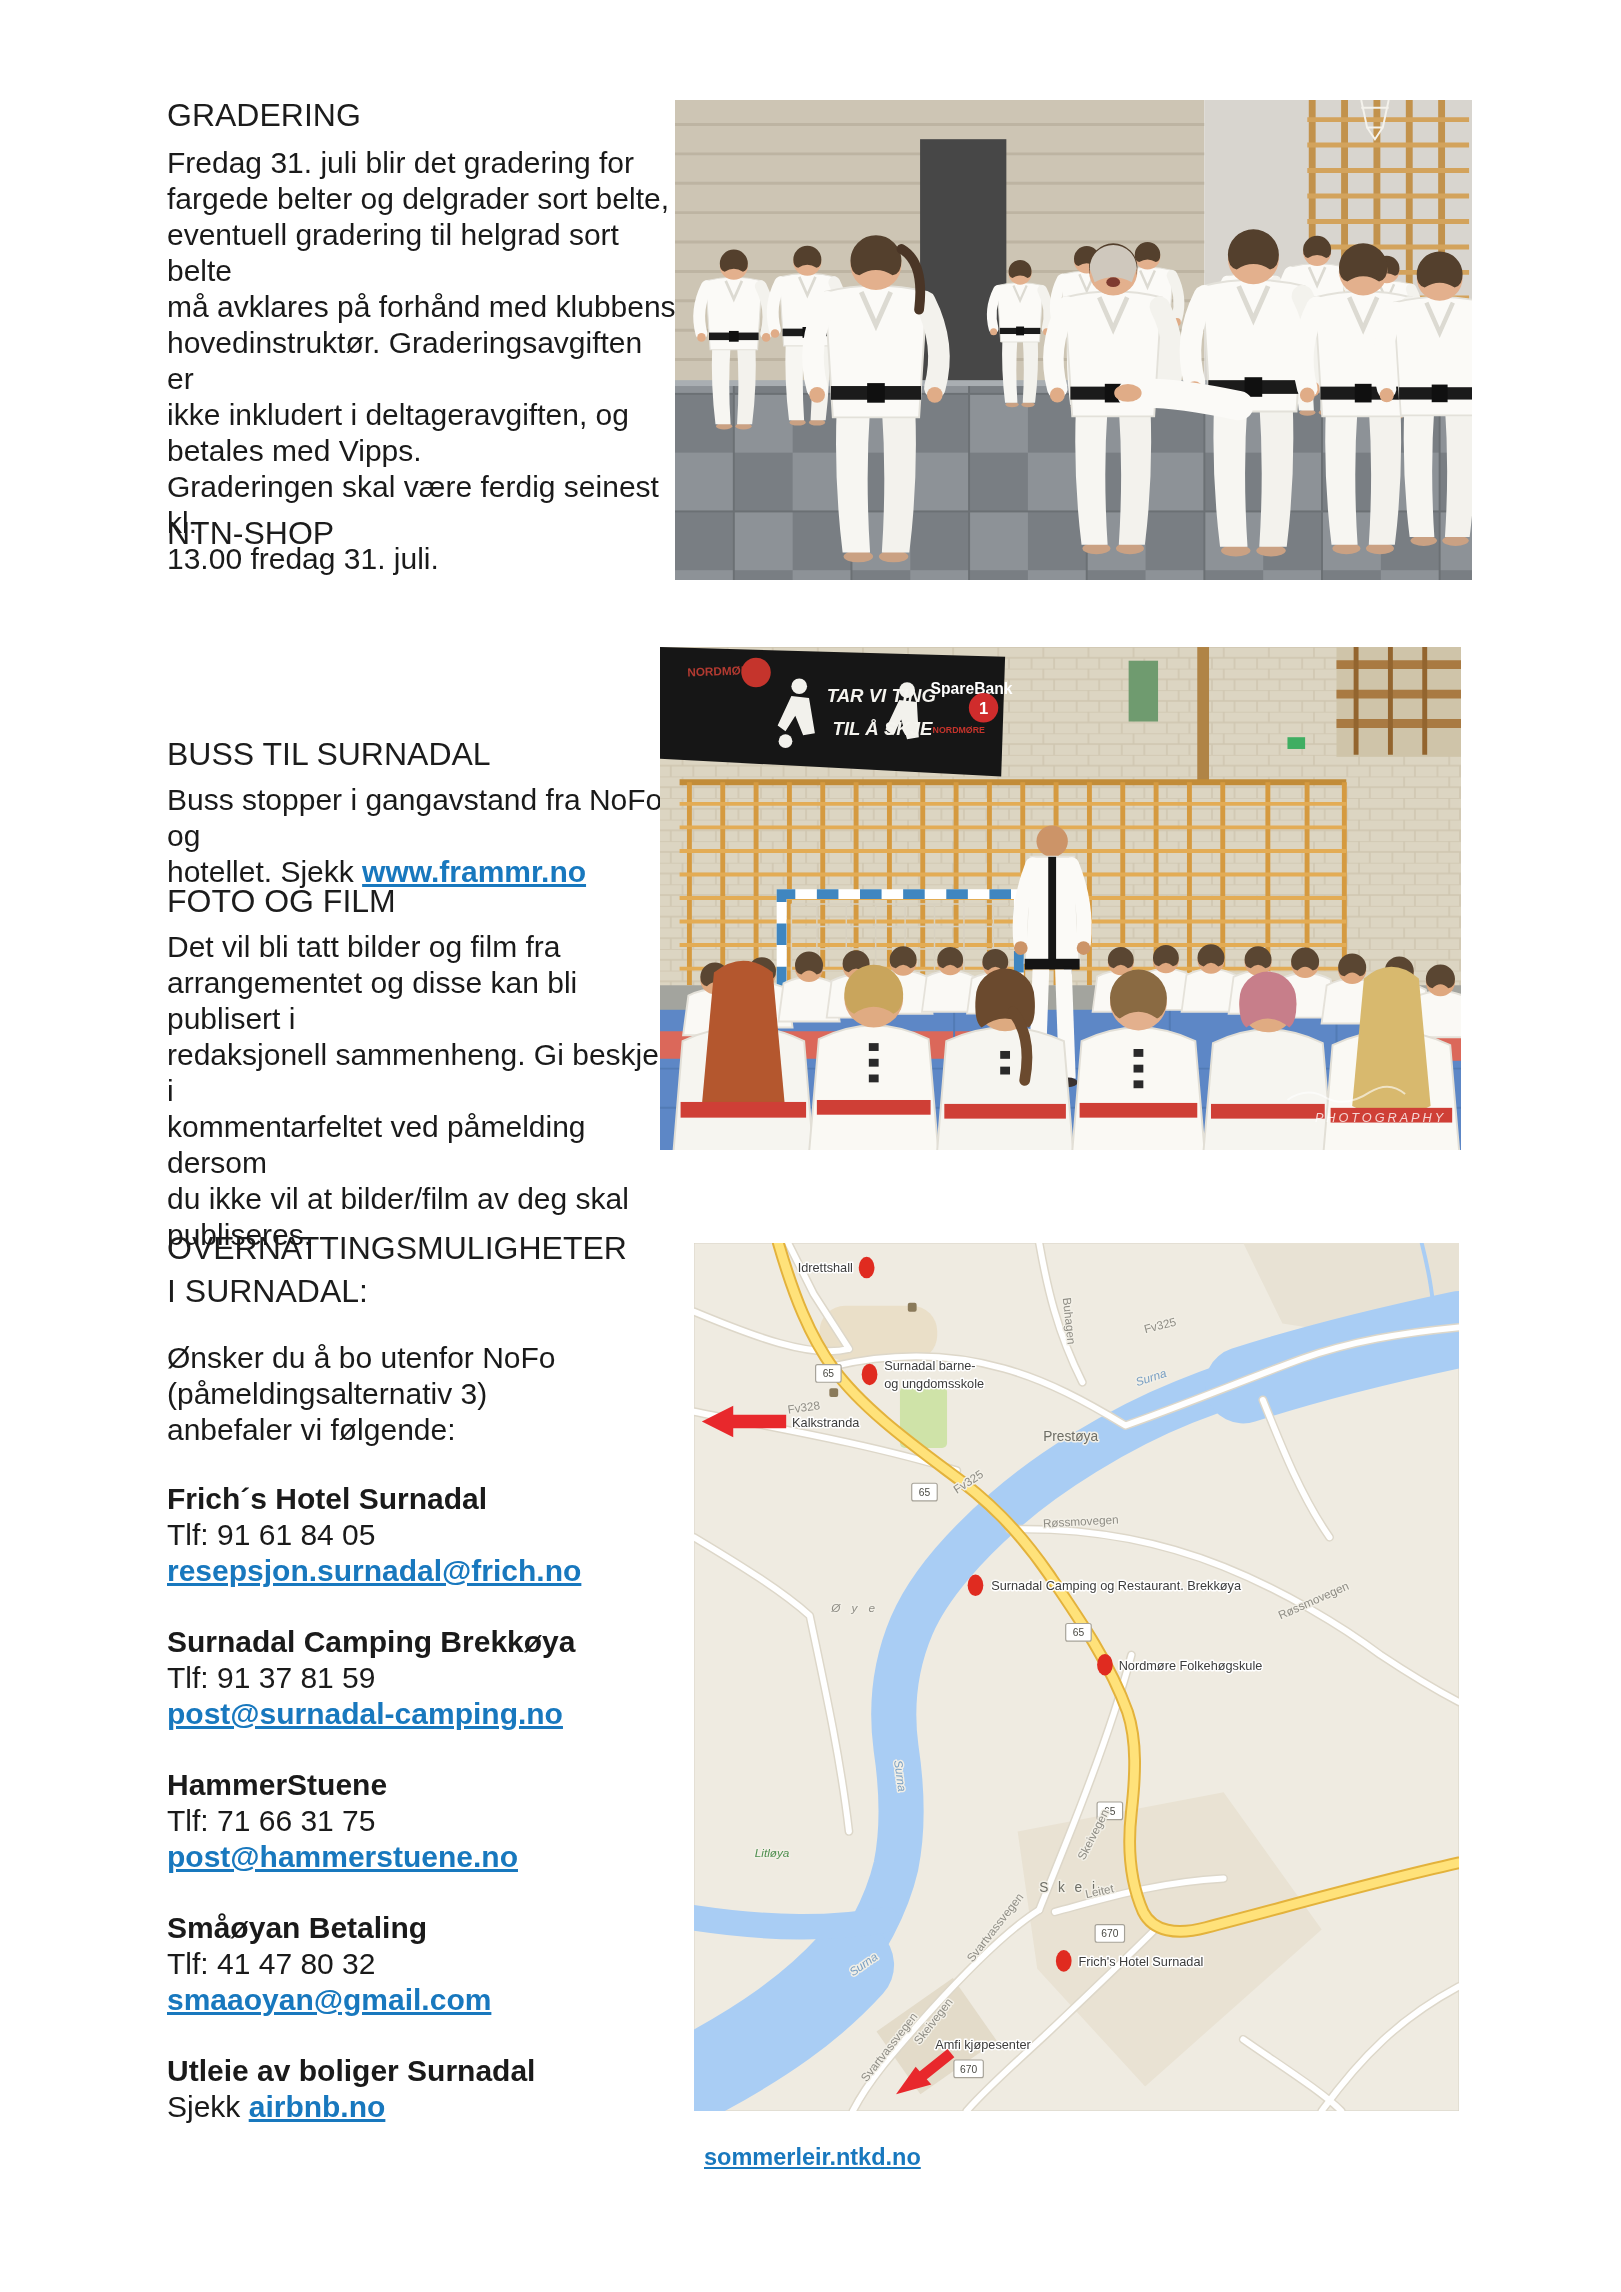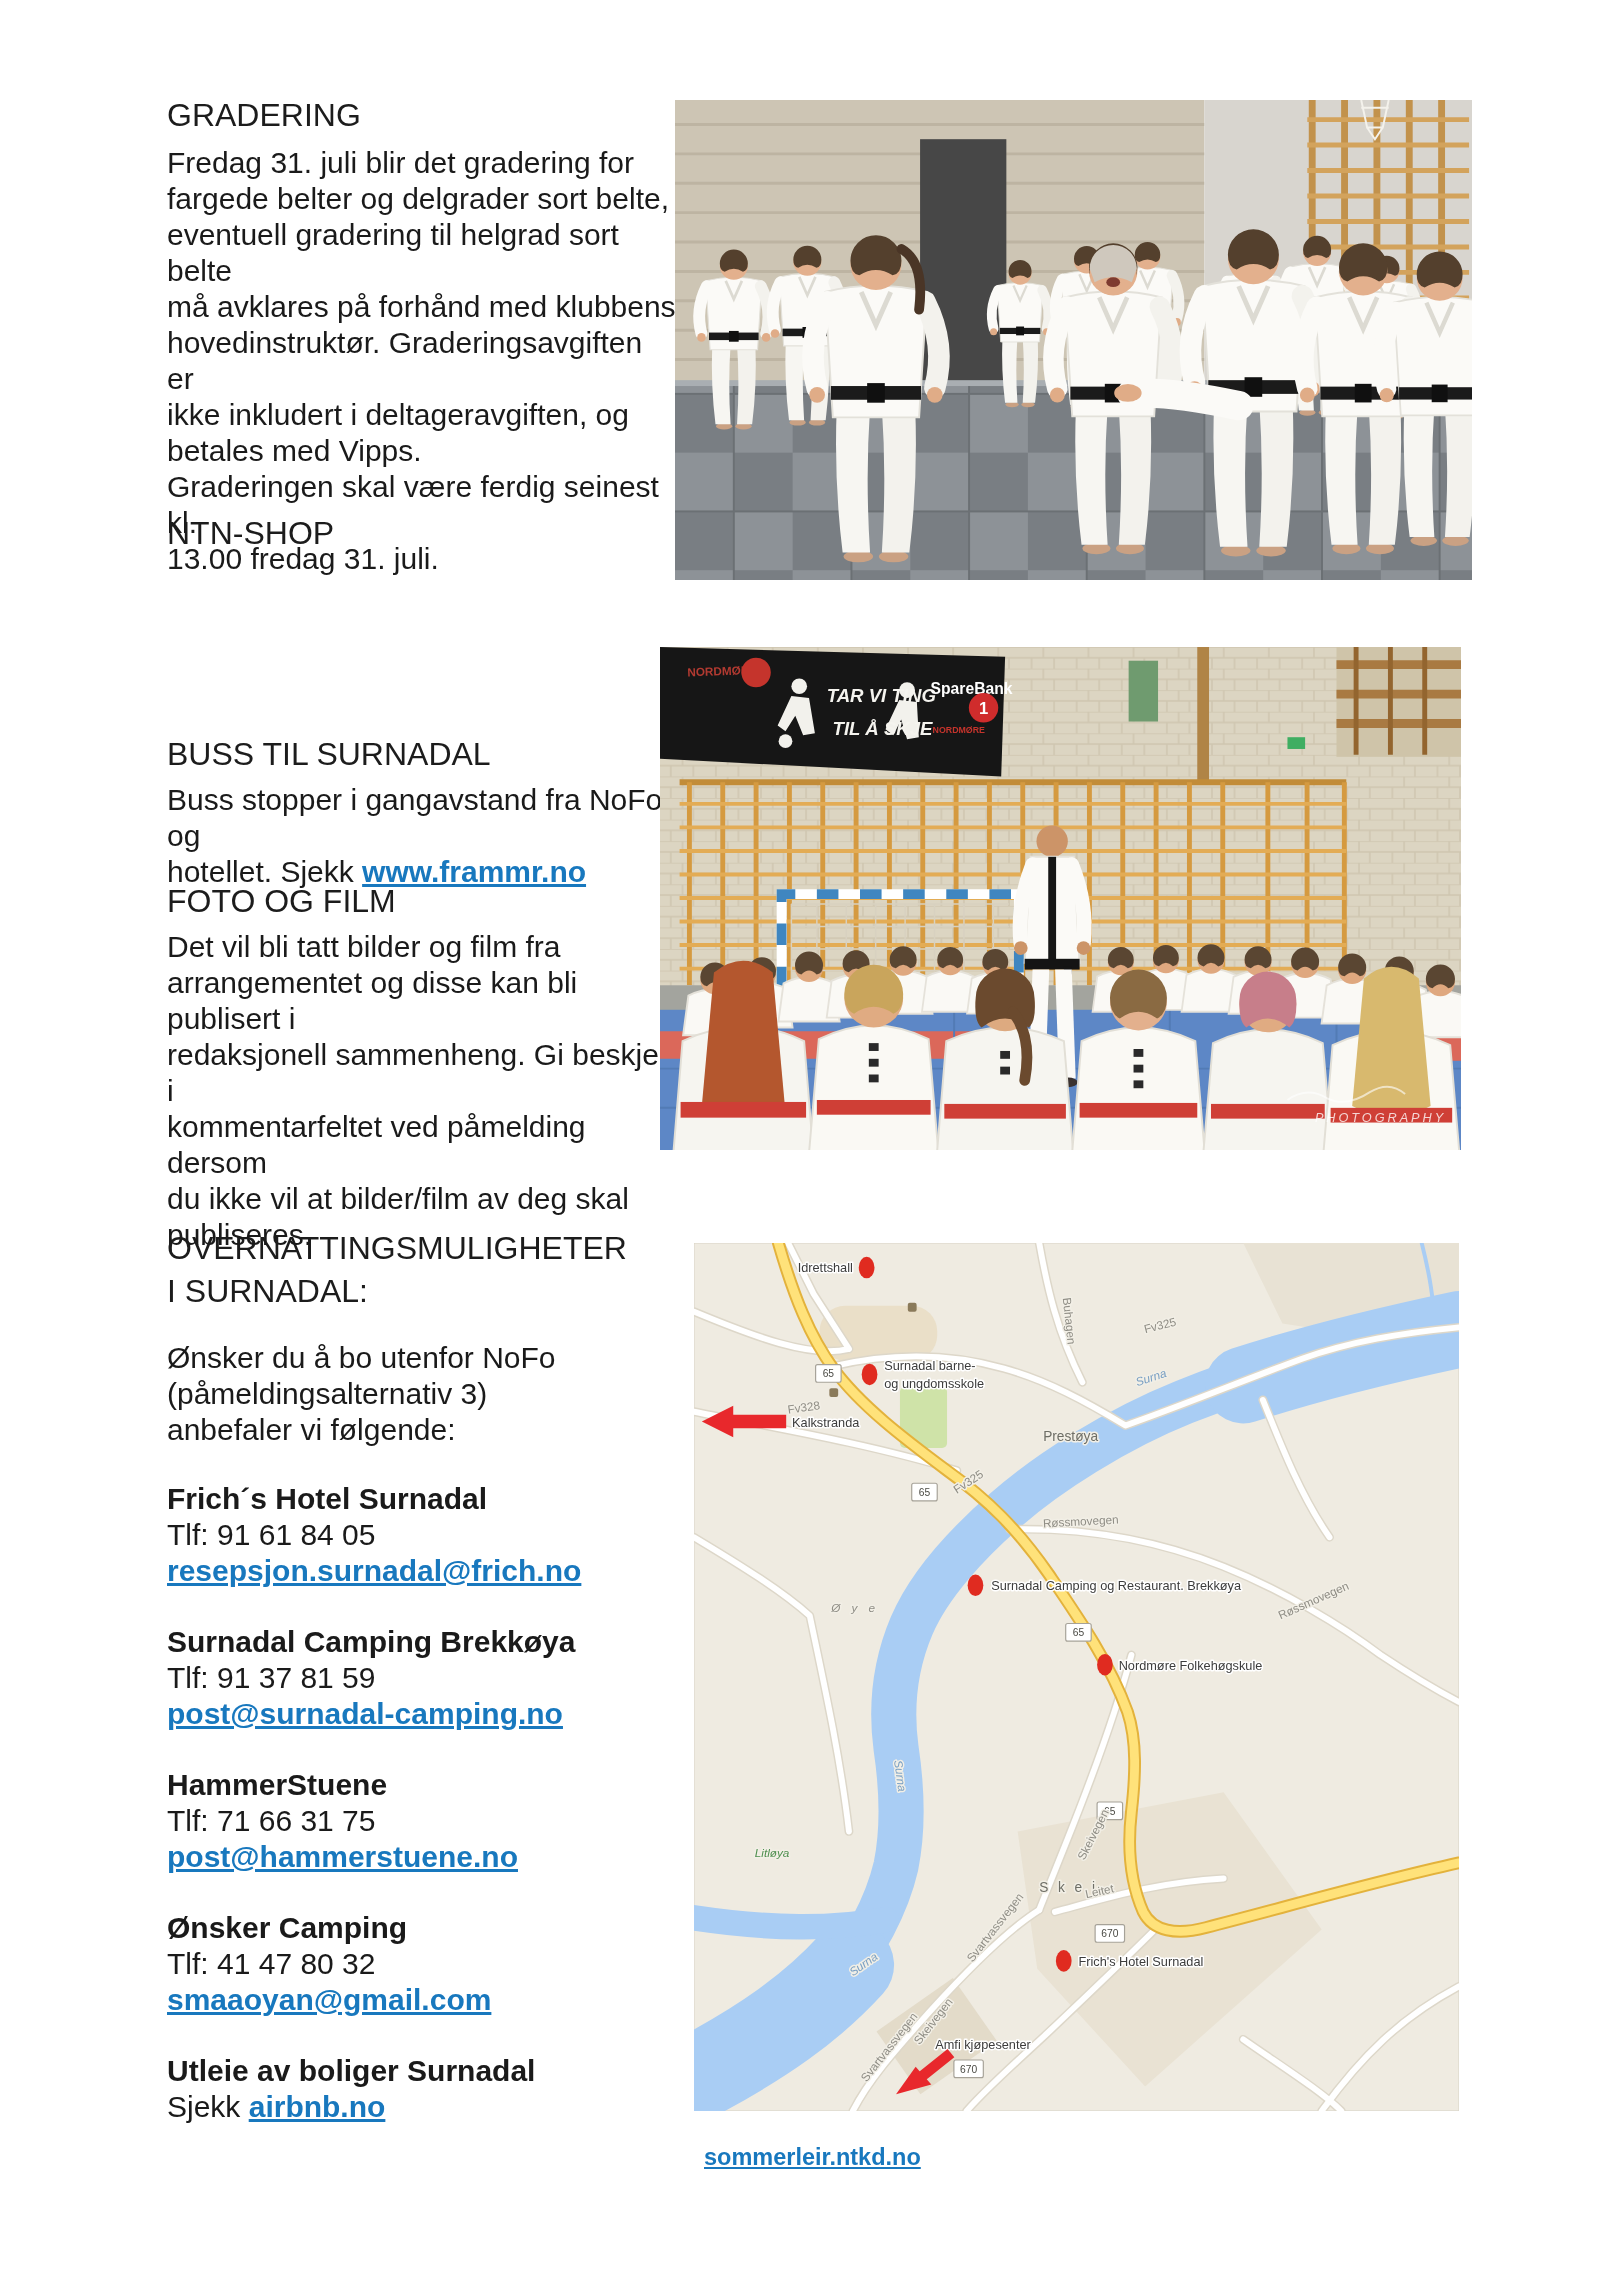--- a/index.html
+++ b/index.html
@@ -83,21 +83,21 @@
       <div class="body"><a class="link">post@surnadal-camping.no</a></div>
     </div>
 
     <div class="entry">
       <div class="body bold">HammerStuene</div>
       <div class="body">Tlf: 71 66 31 75</div>
       <div class="body"><a class="link">post@hammerstuene.no</a></div>
     </div>
 
     <div class="entry">
-      <div class="body bold">Ønsker Camping</div>
+      <div class="body bold">Småøyan Betaling</div>
       <div class="body">Tlf: 41 47 80 32</div>
       <div class="body"><a class="link">smaaoyan@gmail.com</a></div>
     </div>
 
     <div class="entry">
       <div class="body bold">Utleie av boliger Surnadal</div>
       <div class="body"><span>Sjekk </span><a class="link">airbnb.no</a></div>
     </div>
   </div>
 

